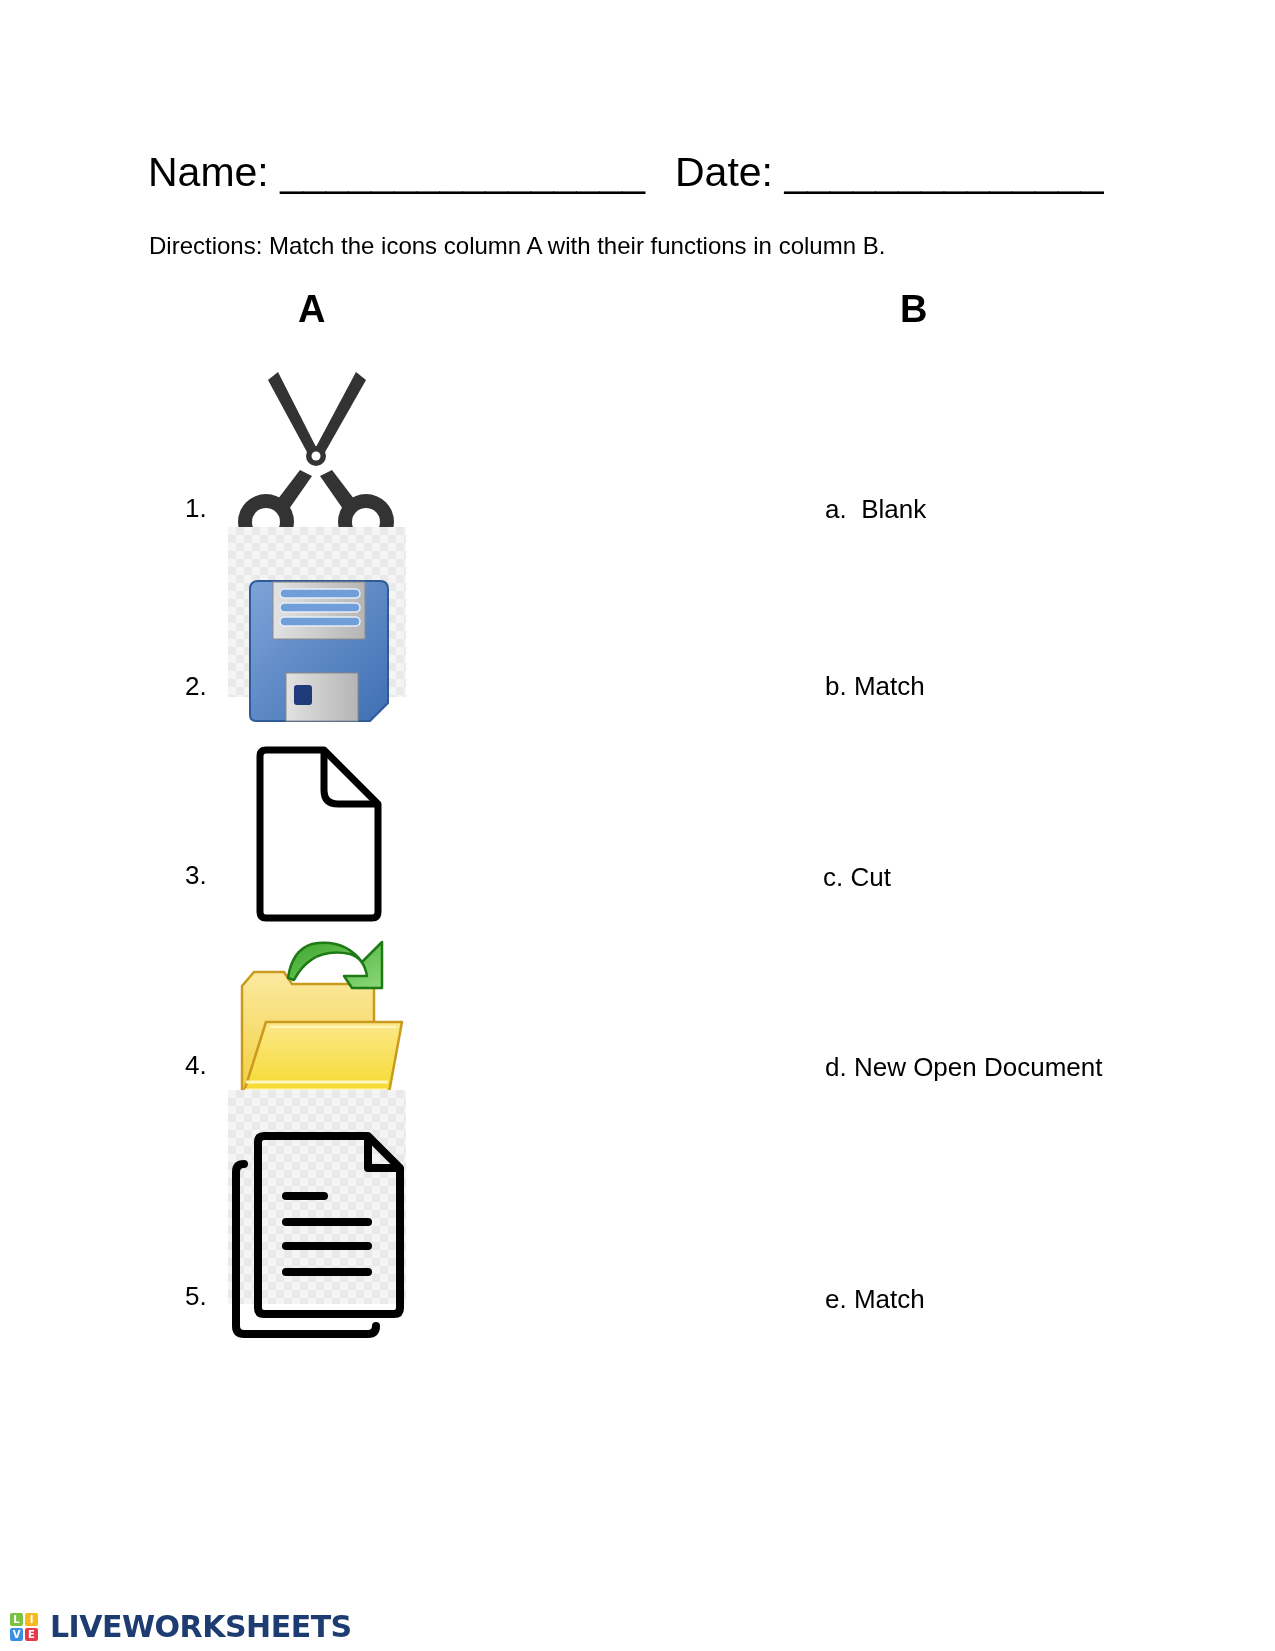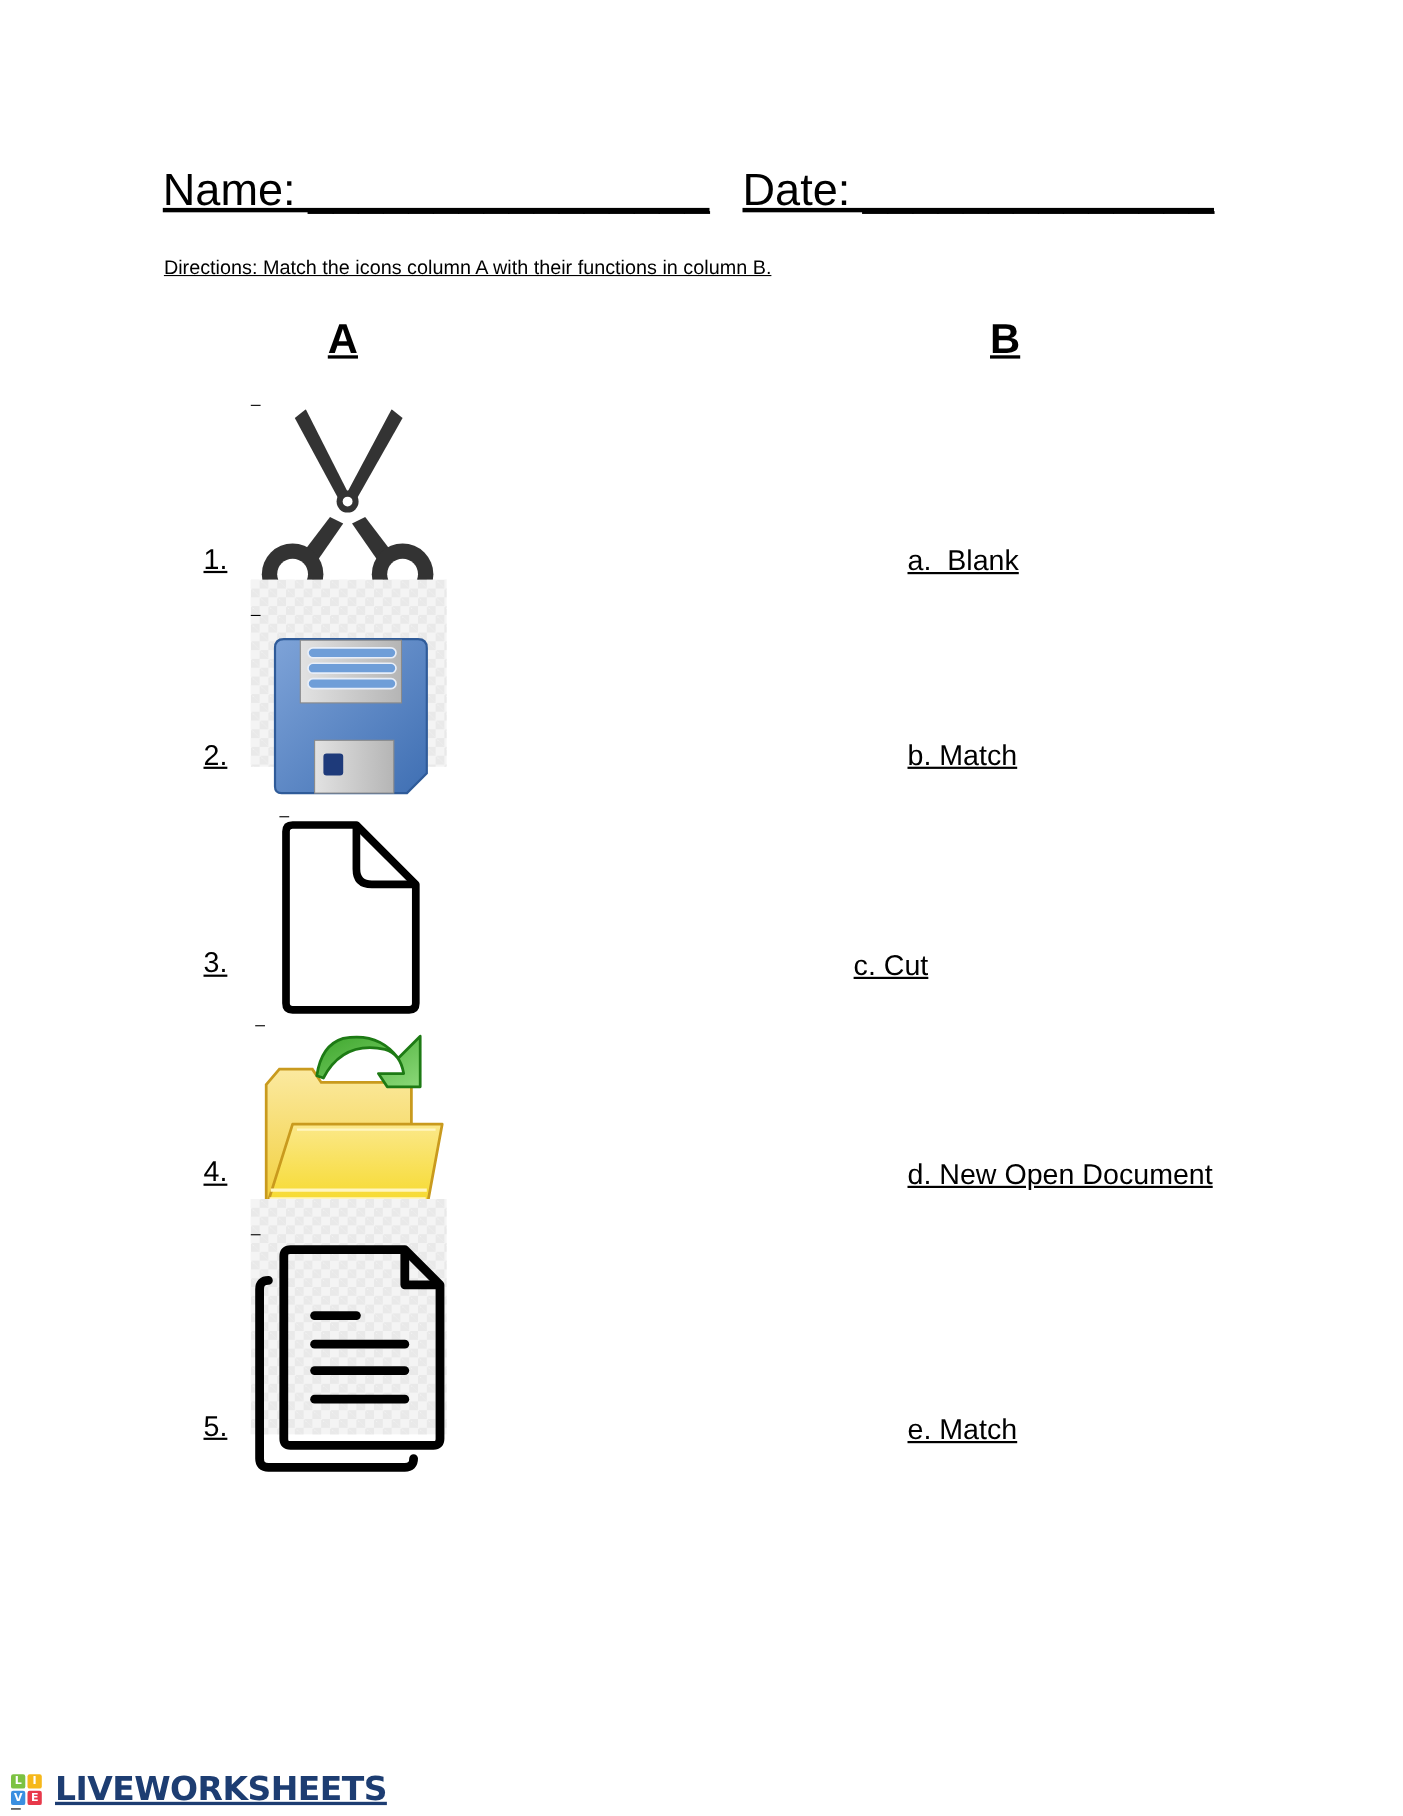--- a/index.html
+++ b/index.html
@@ -1,19 +1,19 @@
 <!DOCTYPE html>
 <html><head>
 <meta charset="utf-8">
 <style>
   html, body { margin:0; padding:0; background:#ffffff; }
   body { width:1275px; height:1651px; position:relative; overflow:hidden; font-family:"Liberation Sans", sans-serif; color:#000; }
-  .abs { position:absolute; white-space:pre;text-decoration:underline; }
+  .abs { position:absolute; white-space:pre; }
   .title { font-size:41px; line-height:1; }
-  .directions { font-size:18px; line-height:1; }
+  .directions { font-size:24px; line-height:1; }
   .colhead { font-size:38px; font-weight:bold; line-height:1; }
   .num { font-size:26px; line-height:1; }
   .answer { font-size:26px; line-height:1; }
   .checker {
     background-color:#f4f4f4;
     background-image:
       linear-gradient(45deg, #e9e9e9 25%, transparent 25%, transparent 75%, #e9e9e9 75%),
       linear-gradient(45deg, #e9e9e9 25%, transparent 25%, transparent 75%, #e9e9e9 75%);
     background-size:16px 16px;
     background-position:0 0, 8px 8px;
@@ -121,21 +121,21 @@
     <path d="M140 10 L140 42 L172 42" fill="none" stroke="#000" stroke-width="8" stroke-linejoin="round"></path>
     <line x1="58" y1="70" x2="96" y2="70" stroke="#000" stroke-width="8" stroke-linecap="round"></line>
     <line x1="58" y1="96" x2="140" y2="96" stroke="#000" stroke-width="8" stroke-linecap="round"></line>
     <line x1="58" y1="120" x2="140" y2="120" stroke="#000" stroke-width="8" stroke-linecap="round"></line>
     <line x1="58" y1="146" x2="140" y2="146" stroke="#000" stroke-width="8" stroke-linecap="round"></line>
   </svg>
 </div>
 
 <div class="abs answer" style="left:825px; top:496px;">a.  Blank</div>
 <div class="abs answer" style="left:825px; top:673px;">b. Match</div>
-<div class="abs answer" style="left:776px; top:864px;">c. Cut</div>
+<div class="abs answer" style="left:823px; top:864px;">c. Cut</div>
 <div class="abs answer" style="left:825px; top:1054px;">d. New Open Document</div>
 <div class="abs answer" style="left:825px; top:1286px;">e. Match</div>
 
 <div class="abs" style="left:10px; top:1612px; width:360px; height:32px;">
   <div style="position:absolute; left:0; top:1px; width:28px; height:28px;">
     <div class="logo-block" style="left:0; top:0; background:#7cc242;">L</div>
     <div class="logo-block" style="left:15px; top:0; background:#f6b81a;">I</div>
     <div class="logo-block" style="left:0; top:15px; background:#3b8fe0;">V</div>
     <div class="logo-block" style="left:15px; top:15px; background:#e8394b;">E</div>
   </div>

